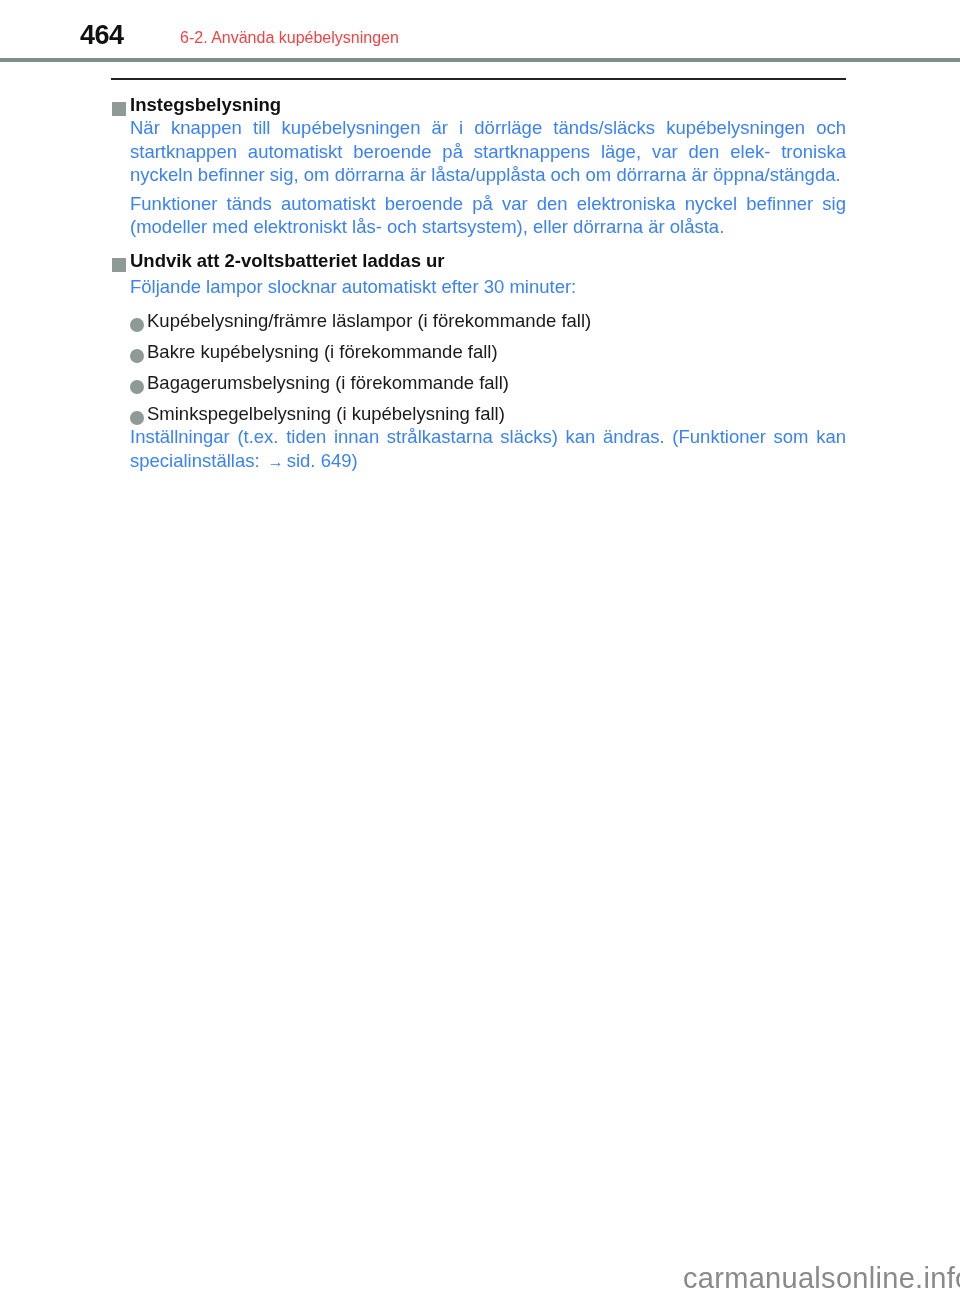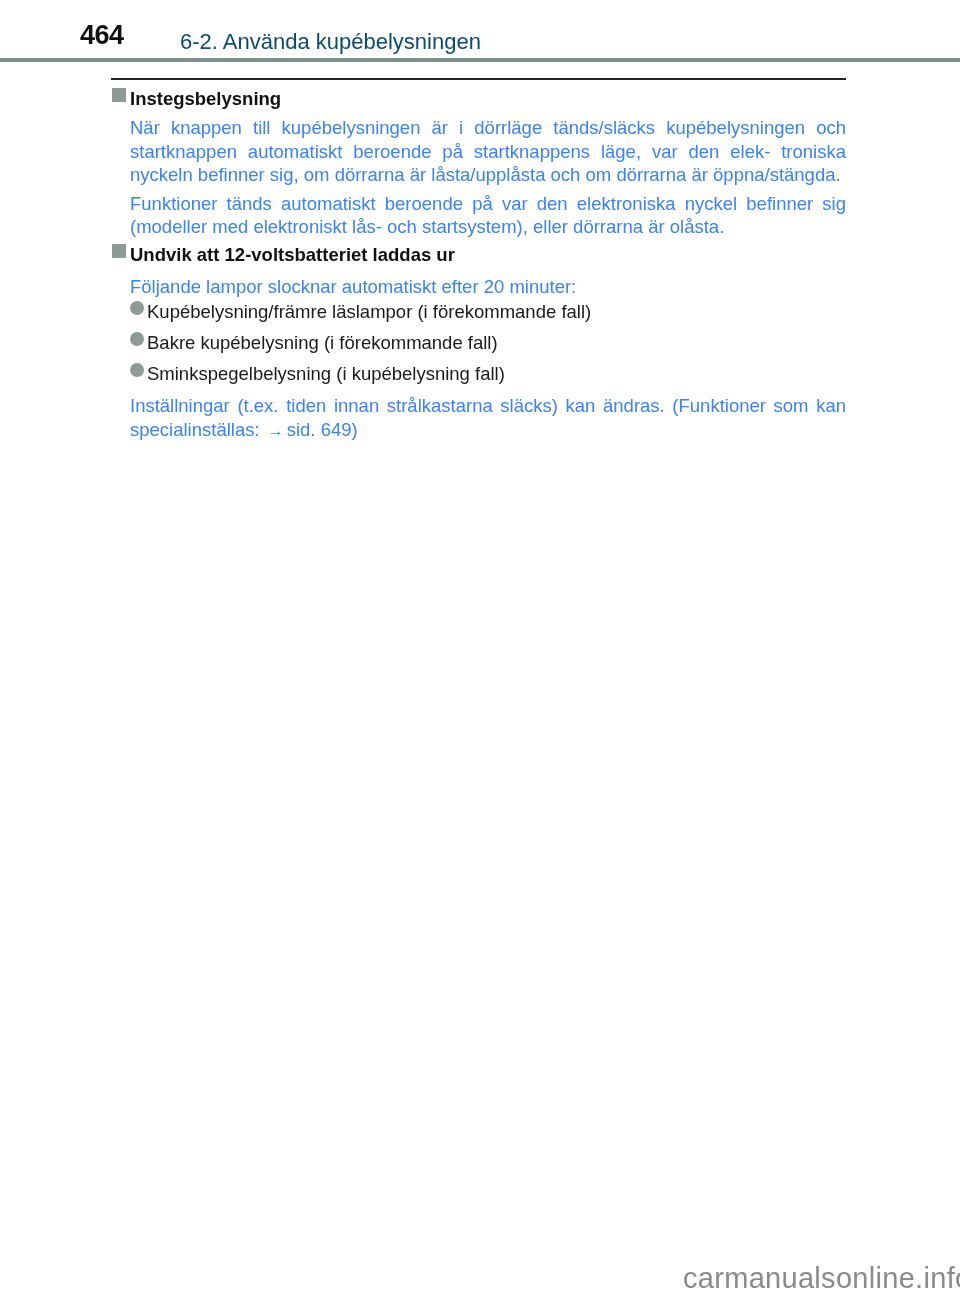--- a/index.html
+++ b/index.html
@@ -8,50 +8,50 @@
     background:#ffffff; color:#1a1a1a;
     font-family:"Liberation Sans", sans-serif;
   }
   .page-num {
     position:absolute; left:80px; top:20px;
     font-weight:bold; font-size:27px; letter-spacing:-0.5px; color:#111;
     font-family:"Liberation Sans", sans-serif;
   }
   .chapter {
     position:absolute; left:180px; top:29px;
-    font-size:22px; color:#0c4a6e;
+    font-size:16px; color:#ef4444;
   }
   .header-band {
     position:absolute; left:0; top:58px; width:960px; height:4px;
     background:#7f8f8b;
   }
   .rule {
     position:absolute; left:111px; top:78px; width:735px; height:2px;
     background:#222;
   }
   .content {
     position:absolute; left:112px; top:88px; width:734px;
   }
   .section { margin:0; }
   .sec-head {
-    display:flex; align-items:flex-start; height:28px;
+    display:flex; align-items:flex-end; height:28px;
     font-weight:bold; font-size:18.5px; color:#111;
   }
   .sq {
     display:inline-block; width:14px; height:14px; background:#8e9a96;
     margin-right:4px; flex:0 0 14px;
   }
   .para {
     margin:0 0 0 18px; font-size:18.5px; line-height:23.5px;
     text-align:justify; color:#3b82f6;
   }
   .para-last { text-align-last:left; }
   .gap { height:5px; }
   .bullet {
-    display:flex; align-items:flex-start; margin-left:18px; height:31px;
+    display:flex; align-items:flex-end; margin-left:18px; height:31px;
     font-size:18.5px; color:#1a1a1a;
   }
   .dot {
     display:inline-block; width:14px; height:14px; border-radius:50%;
     background:#8e9a96; margin-right:3px; flex:0 0 14px;
   }
   .arrow { font-size:16px; margin:0 3px; }
   .watermark {
     position:absolute; left:683px; top:1262px;
     font-size:29px; color:#8a8a8a; letter-spacing:0.3px;
@@ -77,31 +77,35 @@
   <div class="gap"></div>
 
   <div class="section">
     <p class="para para-last">Funktioner tänds automatiskt beroende på var den elektroniska nyckel befinner sig (modeller med elektroniskt lås- och startsystem), eller dörrarna är olåsta.</p>
   </div>
   <div class="gap"></div>
 
   <div class="section">
     <div class="sec-head">
       <span class="sq"></span>
-      <span>Undvik att 12-voltsbatteriet laddas ur</span>
+      <span>Undvik att 2-voltsbatteriet laddas ur</span>
     </div>
-    <p class="para para-last" style="margin-top:3px;">Följande lampor slocknar automatiskt efter 20 minuter:</p>
+    <p class="para para-last" style="margin-top:3px;">Följande lampor slocknar automatiskt efter 30 minuter:</p>
     <div style="height:3px"></div>
     <div class="bullet">
       <span class="dot"></span>
       <span>Kupébelysning/främre läslampor (i förekommande fall)</span>
     </div>
     <div class="bullet">
       <span class="dot"></span>
       <span>Bakre kupébelysning (i förekommande fall)</span>
+    </div>
+    <div class="bullet">
+      <span class="dot"></span>
+      <span>Bagagerumsbelysning (i förekommande fall)</span>
     </div>
     <div class="bullet">
       <span class="dot"></span>
       <span>Sminkspegelbelysning (i kupébelysning fall)</span>
     </div>
   </div>
 
   <div class="section">
     <p class="para para-last"><span>Inställningar (t.ex. tiden innan strålkastarna släcks) kan ändras. (Funktioner som kan specialinställas:</span> <span class="arrow">→</span><span>sid. 649)</span></p>
   </div>

